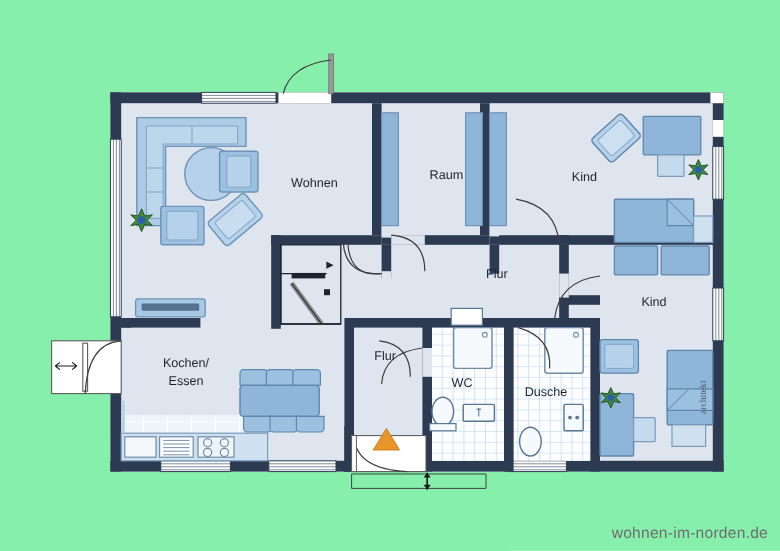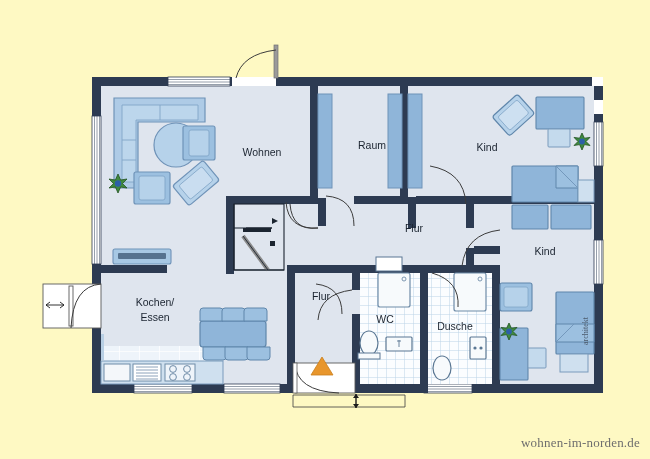--- a/index.html
+++ b/index.html
@@ -1,20 +1,20 @@
 <!DOCTYPE html>
 <html><head>
 <meta charset="utf-8">
 <style>
   html,body{margin:0;padding:0;background:#ffffff;}
   body{width:650px;height:459px;overflow:hidden;font-family:"Liberation Sans",sans-serif;}
-  #stage{position:relative;width:650px;height:459px;background:#fef9c3;}
+  #stage{position:relative;width:650px;height:459px;background:#86efac;}
   svg#plan{position:absolute;left:0;top:0;width:650px;height:459px;display:block;}
   .rlabel{font-family:"Liberation Sans",sans-serif;font-size:10.5px;fill:#1b2430;text-anchor:middle;dominant-baseline:middle;}
-  .wm{position:absolute;right:10px;bottom:8px;font-family:Liberation Serif, serif;font-size:13px;color:#6e6e6e;letter-spacing:.2px;}
+  .wm{position:absolute;right:10px;bottom:8px;font-family:Liberation Sans, sans-serif;font-size:13px;color:#6e6e6e;letter-spacing:.2px;}
 </style>
 </head>
 <body>
 
 <div id="stage">
 
   <svg id="plan" viewBox="0 0 650 459">
     <defs>
       <pattern id="tiles" width="9" height="9" patternUnits="userSpaceOnUse">
         <rect width="9" height="9" fill="#fbfdff"></rect>

